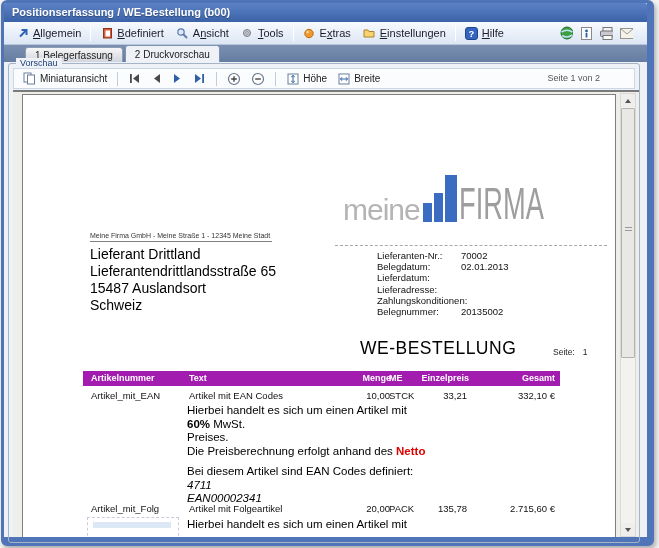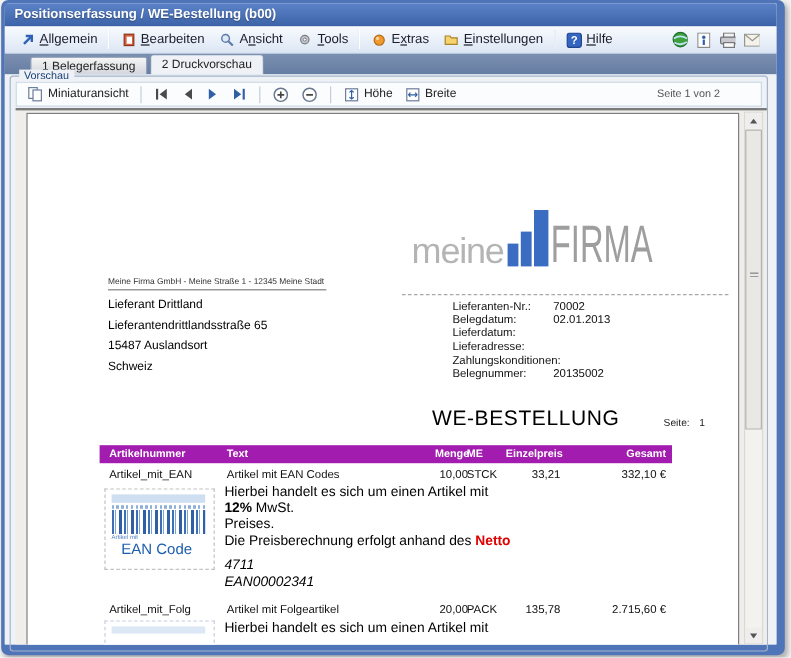--- a/index.html
+++ b/index.html
@@ -83,21 +83,21 @@
 
   
   .logo { position:absolute; left:320px; top:80px; display:flex; align-items:flex-end; }
   .logo-meine { font-size:30px; color:#b4b4b4; line-height:0.82; letter-spacing:-1px; }
   .logo-bars { display:flex; align-items:flex-end; gap:2px; margin:0 2px 1px 3px; }
   .logo-bars i { display:block; background:#3a6cc2; }
   .b1 { width:9px; height:19px; } .b2 { width:9px; height:29px; } .b3 { width:12px; height:47px; }
   .logo-firma { font-size:44px; color:#9e9e9e; line-height:0.84; transform:scaleX(.62); transform-origin:left bottom; letter-spacing:0px; }
 
   .senderline { position:absolute; left:67px; top:137px; font-size:7px; color:#333; border-bottom:1px solid #808080; padding:0 2px 2px 0; }
-  .recipient { position:absolute; left:67px; top:151px; font-size:10px; line-height:17px; color:#000; }
+  .recipient { position:absolute; left:67px; top:151px; font-size:14px; line-height:17px; color:#000; }
   .info-divider { position:absolute; left:312px; top:150px; width:272px; border-top:1px dashed #a8a8a8; }
   .infoblock { position:absolute; left:354px; top:155px; display:grid; grid-template-columns:84px auto; font-size:9.5px; line-height:11.2px; color:#111; column-gap:0; }
 
   .doctitle { position:absolute; left:337px; top:243px; font-size:17.5px; letter-spacing:.5px; color:#000000; }
   .pagenum { position:absolute; left:530px; top:252px; font-size:8.5px; color:#222; }
   .pagenum b { font-weight:normal; margin-left:8px; }
 
   .thead { position:absolute; left:60px; top:276px; width:477px; height:15px; background:#a21caf; color:#fff; font-size:9px; font-weight:bold; }
   .thead span, .trow span { position:absolute; line-height:15px; white-space:nowrap; }
   .trow { position:absolute; left:60px; width:477px; height:14px; font-size:9.5px; color:#111; }
@@ -146,21 +146,21 @@
           <span><span></span><u>A</u><span>llgemein</span></span>
         </div>
         <span class="msep"></span>
         <div class="mitem">
           <span class="mico">
               <svg width="12" height="12">
                 <rect x="2.5" y="1.5" width="8" height="9.5" fill="#d95c3a" stroke="#8a3520" stroke-width="1"></rect>
                 <rect x="4.5" y="3.5" width="4.5" height="6" fill="#fff"></rect>
               </svg>
             </span>
-          <span><span></span><u>B</u><span>earbeiten</span></span>
+          <span><span></span><u>B</u><span>definiert</span></span>
         </div>
         <div class="mitem">
           <span class="mico">
               <svg width="12" height="12">
                 <circle cx="5" cy="5" r="3.2" fill="#dce9f7" stroke="#5c7aa8" stroke-width="1.2"></circle>
                 <path d="M7.5 7.5 L11 11" stroke="#5c7aa8" stroke-width="1.8"></path>
               </svg>
             </span>
           <span><span>A</span><u>n</u><span>sicht</span></span>
         </div>
@@ -364,34 +364,28 @@
 
           <div class="trow" style="top:293px">
             <span class="c-art">Artikel_mit_EAN</span>
             <span class="c-text">Artikel mit EAN Codes</span>
             <span class="c-menge">10,00</span>
             <span class="c-me">STCK</span>
             <span class="c-ep">33,21</span>
             <span class="c-ges">332,10 €</span>
           </div>
 
-          <div class="bcbox">
-            <div class="bc-strip"></div>
-            <div class="bc-tiny"></div>
-            <div class="bc-bars"></div>
-            <div class="bc-small">Artikel mit</div>
-            <div class="bc-big">EAN Code</div>
-          </div>
 
           <div class="desc">
             <div>Hierbei handelt es sich um einen Artikel mit</div>
-            <div><b>12%</b><span> MwSt.</span></div>
+            <div><b>60%</b><span> MwSt.</span></div>
             <div>Preises.</div>
             <div><span>Die Preisberechnung erfolgt anhand des </span><span class="red">Netto</span></div>
             <div class="sp"></div>
+            <div>Bei diesem Artikel sind EAN Codes definiert:</div>
             <div class="it">4711</div>
             <div class="it">EAN00002341</div>
           </div>
 
           <div class="trow" style="top:406px">
             <span class="c-art">Artikel_mit_Folg</span>
             <span class="c-text">Artikel mit Folgeartikel</span>
             <span class="c-menge">20,00</span>
             <span class="c-me">PACK</span>
             <span class="c-ep">135,78</span>

